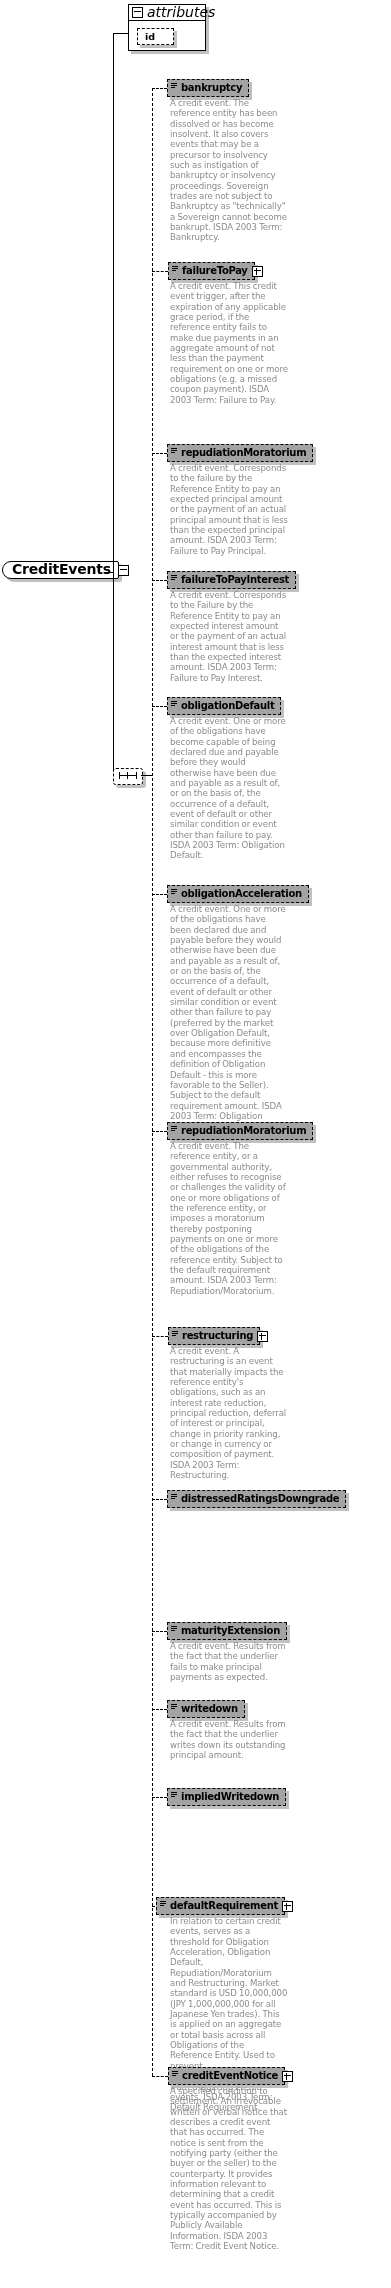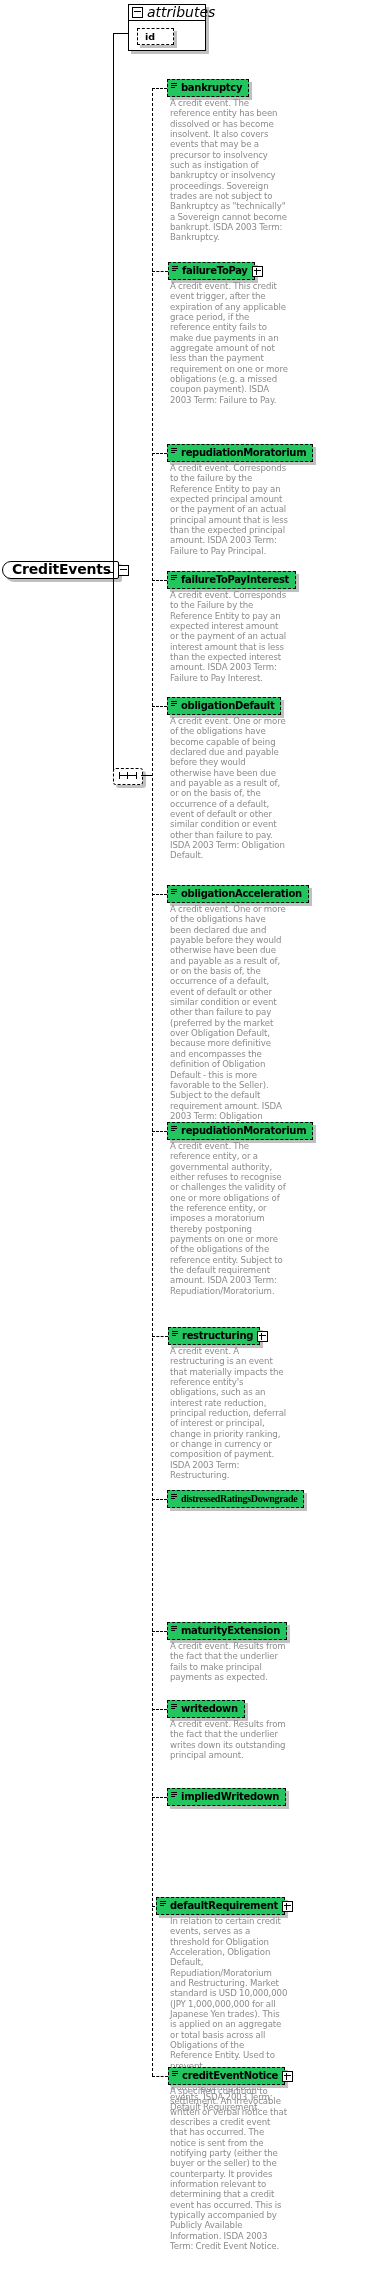--- a/index.html
+++ b/index.html
@@ -99,21 +99,21 @@
 
   
   .elem{
     position:absolute;
     display:flex;
     align-items:center;
   }
   .elem-box{
     position:relative;
     border:1px dashed #000;
-    background:#22c55e;
+    background:#a3a3a3;
     padding:2px 6px 2px 13px;
     font-weight:bold;
     font-size:10px;
     line-height:12px;
     letter-spacing:-0.3px;
     white-space:nowrap;
     box-shadow:3px 3px 0 #c0c0c0;
   }
   
   .elem-box::before{
@@ -239,21 +239,21 @@
   <div class="doc" style="left:170px; top:1141px;">A credit event. The reference entity, or a governmental authority, either refuses to recognise or challenges the validity of one or more obligations of the reference entity, or imposes a moratorium thereby postponing payments on one or more of the obligations of the reference entity. Subject to the default requirement amount. ISDA 2003 Term: Repudiation/Moratorium.</div>
 
   <div class="hline-dash" style="left:152px; top:1336px; width:16px;"></div>
   <div class="elem" style="left:168px; top:1327px;">
     <span class="elem-box">restructuring</span>
     <span class="expander plus" style="margin-left:-3px;"></span>
   </div>
   <div class="doc" style="left:170px; top:1346px;">A credit event. A restructuring is an event that materially impacts the reference entity's obligations, such as an interest rate reduction, principal reduction, deferral of interest or principal, change in priority ranking, or change in currency or composition of payment. ISDA 2003 Term: Restructuring.</div>
 
   <div class="hline-dash" style="left:152px; top:1499px; width:15px;"></div>
-  <div class="elem" style="left:167px; top:1490px;font-family:Liberation Serif, serif;">
+  <div class="elem" style="left:167px; top:1490px;">
     <span class="elem-box">distressedRatingsDowngrade</span>
   </div>
 
   <div class="hline-dash" style="left:152px; top:1631px; width:15px;"></div>
   <div class="elem" style="left:167px; top:1622px;">
     <span class="elem-box">maturityExtension</span>
   </div>
   <div class="doc" style="left:170px; top:1641px;">A credit event. Results from the fact that the underlier fails to make principal payments as expected.</div>
 
   <div class="hline-dash" style="left:152px; top:1709px; width:15px;"></div>

